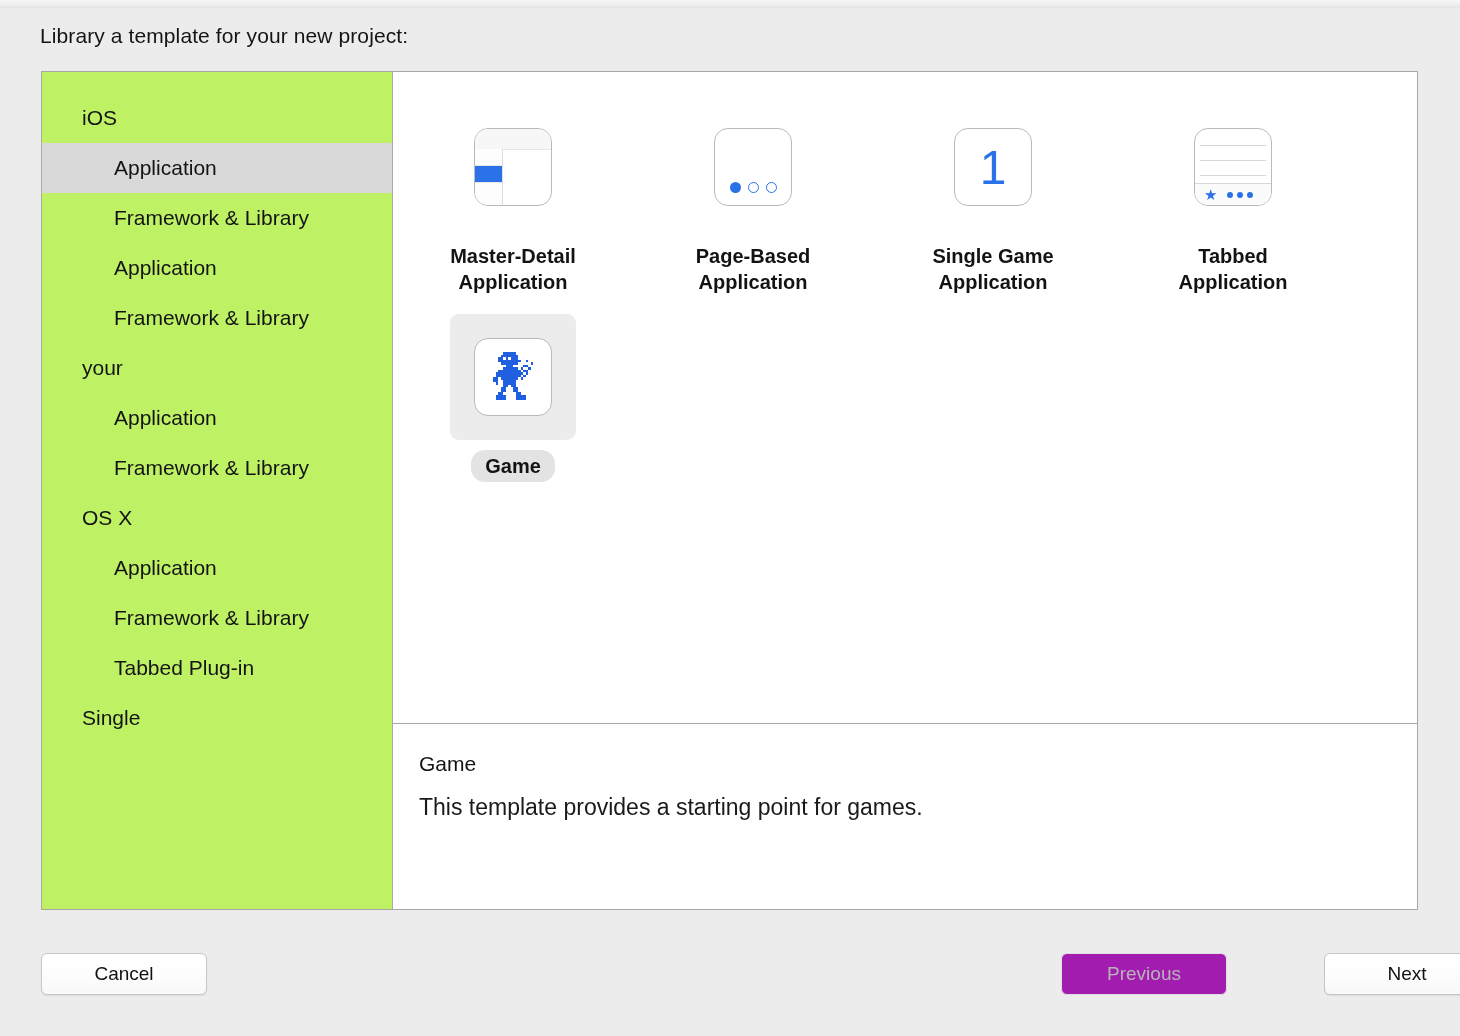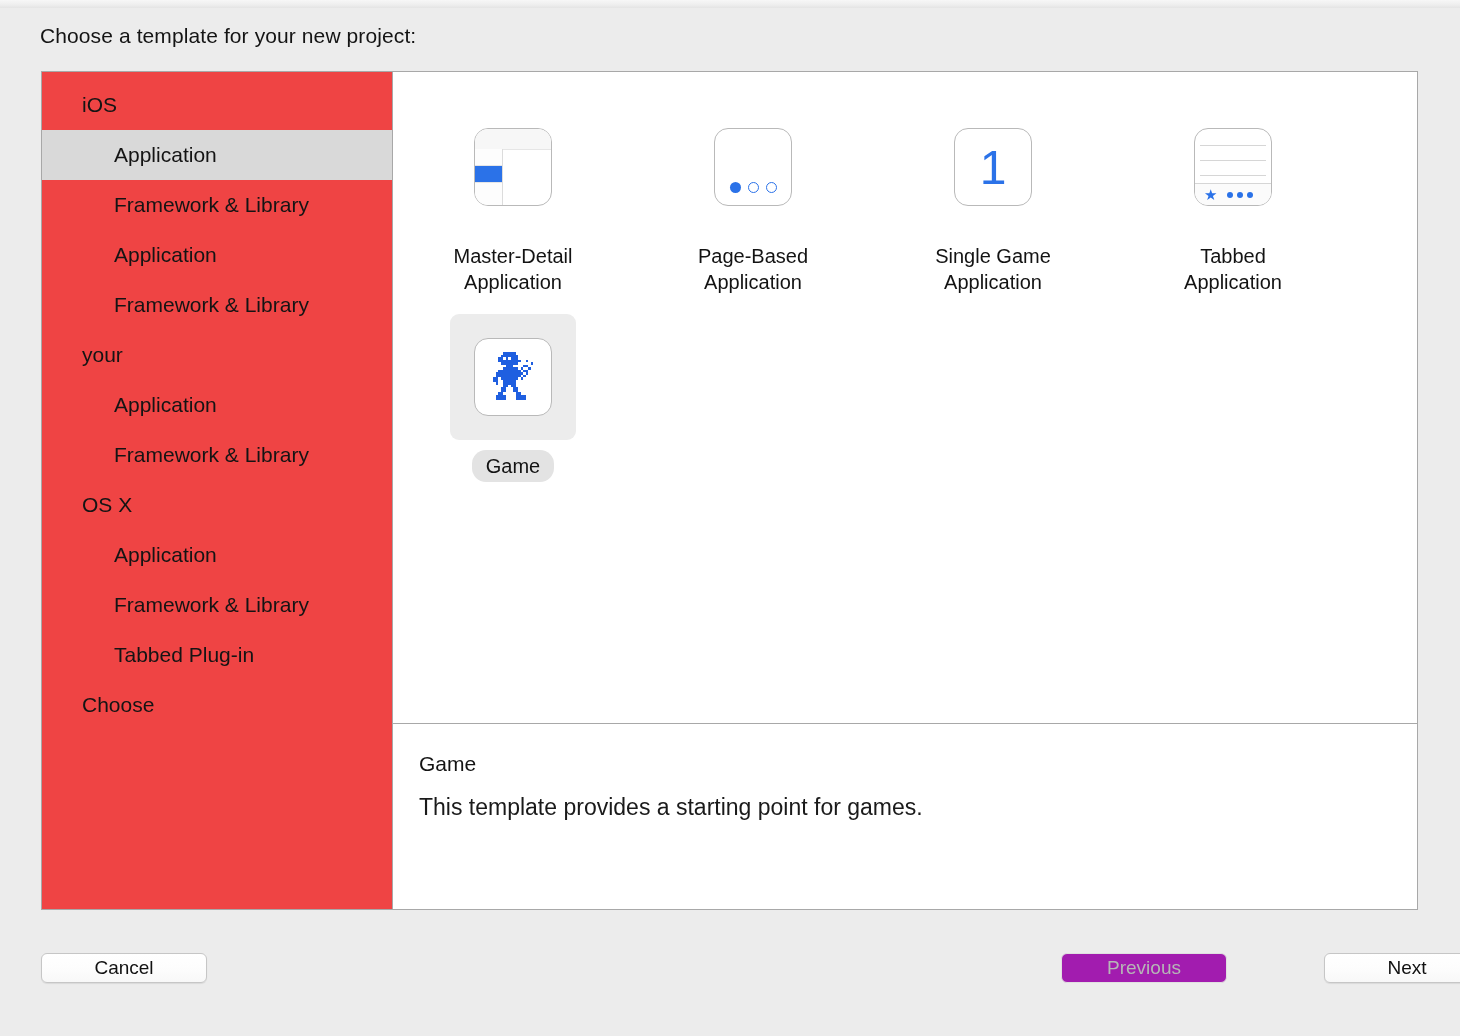--- a/index.html
+++ b/index.html
@@ -42,24 +42,24 @@
     background: #ffffff;
     border: 1px solid #a8a8a8;
     box-sizing: border-box;
     display: flex;
   }
 
   
   .sidebar {
     width: 351px;
     height: 100%;
-    background: #ef4444;
+    background: #bef264;
     border-right: 1px solid #a8a8a8;
     box-sizing: border-box;
-    padding-top: 8px;
+    padding-top: 21px;
     overflow: hidden;
   }
   .side-row {
     height: 50px;
     display: flex;
     align-items: center;
     font-size: 21px;
     color: #141414;
     box-sizing: border-box;
     white-space: nowrap;
@@ -132,20 +132,21 @@
   }
   .tpl-label {
     margin-top: 10px;
     font-size: 20px;
     line-height: 26px;
     color: #131313;
     text-align: center;
     padding: 3px 14px;
     border-radius: 14px;
     white-space: pre-line;
+    font-weight: bold;
   }
   .tpl.selected .tpl-label {
     background: #e3e3e3;
   }
 
   
   .icon-frame {
     width: 78px;
     height: 78px;
     border: 1.6px solid #b9b9b9;
@@ -237,21 +238,21 @@
 
   
   .footer {
     position: absolute;
     left: 0; top: 948px;
     width: 1460px;
     height: 60px;
   }
   .btn {
     position: absolute;
-    height: 30px;
+    height: 42px;
     border: 1px solid #c6c6c6;
     border-radius: 6px;
     background: linear-gradient(to bottom, #ffffff 0%, #fdfdfd 50%, #f8f8f8 100%);
     box-shadow: 0 1px 1px rgba(0,0,0,0.08);
     font-size: 19px;
     color: #111111;
     display: flex;
     align-items: center;
     justify-content: center;
     box-sizing: border-box;
@@ -265,21 +266,21 @@
     border-color: #e0e0e0;
     box-shadow: none;
   }
   .btn-next { left: 1324px; top: 5px; width: 166px; text-align: center; }
 </style>
 </head>
 <body>
 
 <div class="titlebar-strip"></div>
 
-<div class="prompt">Choose a template for your new project:</div>
+<div class="prompt">Library a template for your new project:</div>
 
 <div class="panel">
 
   <div class="sidebar">
     <div class="side-row group">
       <span>iOS</span>
     </div>
     <div class="side-row child selected">
       <span>Application</span>
     </div>
@@ -307,21 +308,21 @@
     <div class="side-row child">
       <span>Application</span>
     </div>
     <div class="side-row child">
       <span>Framework &amp; Library</span>
     </div>
     <div class="side-row child">
       <span>Tabbed Plug-in</span>
     </div>
     <div class="side-row group">
-      <span>Choose</span>
+      <span>Single</span>
     </div>
   </div>
 
   <div class="content">
 
     <div class="template-area">
       <div class="grid">
 
         <div class="tpl">
           <div class="tpl-iconwrap">

